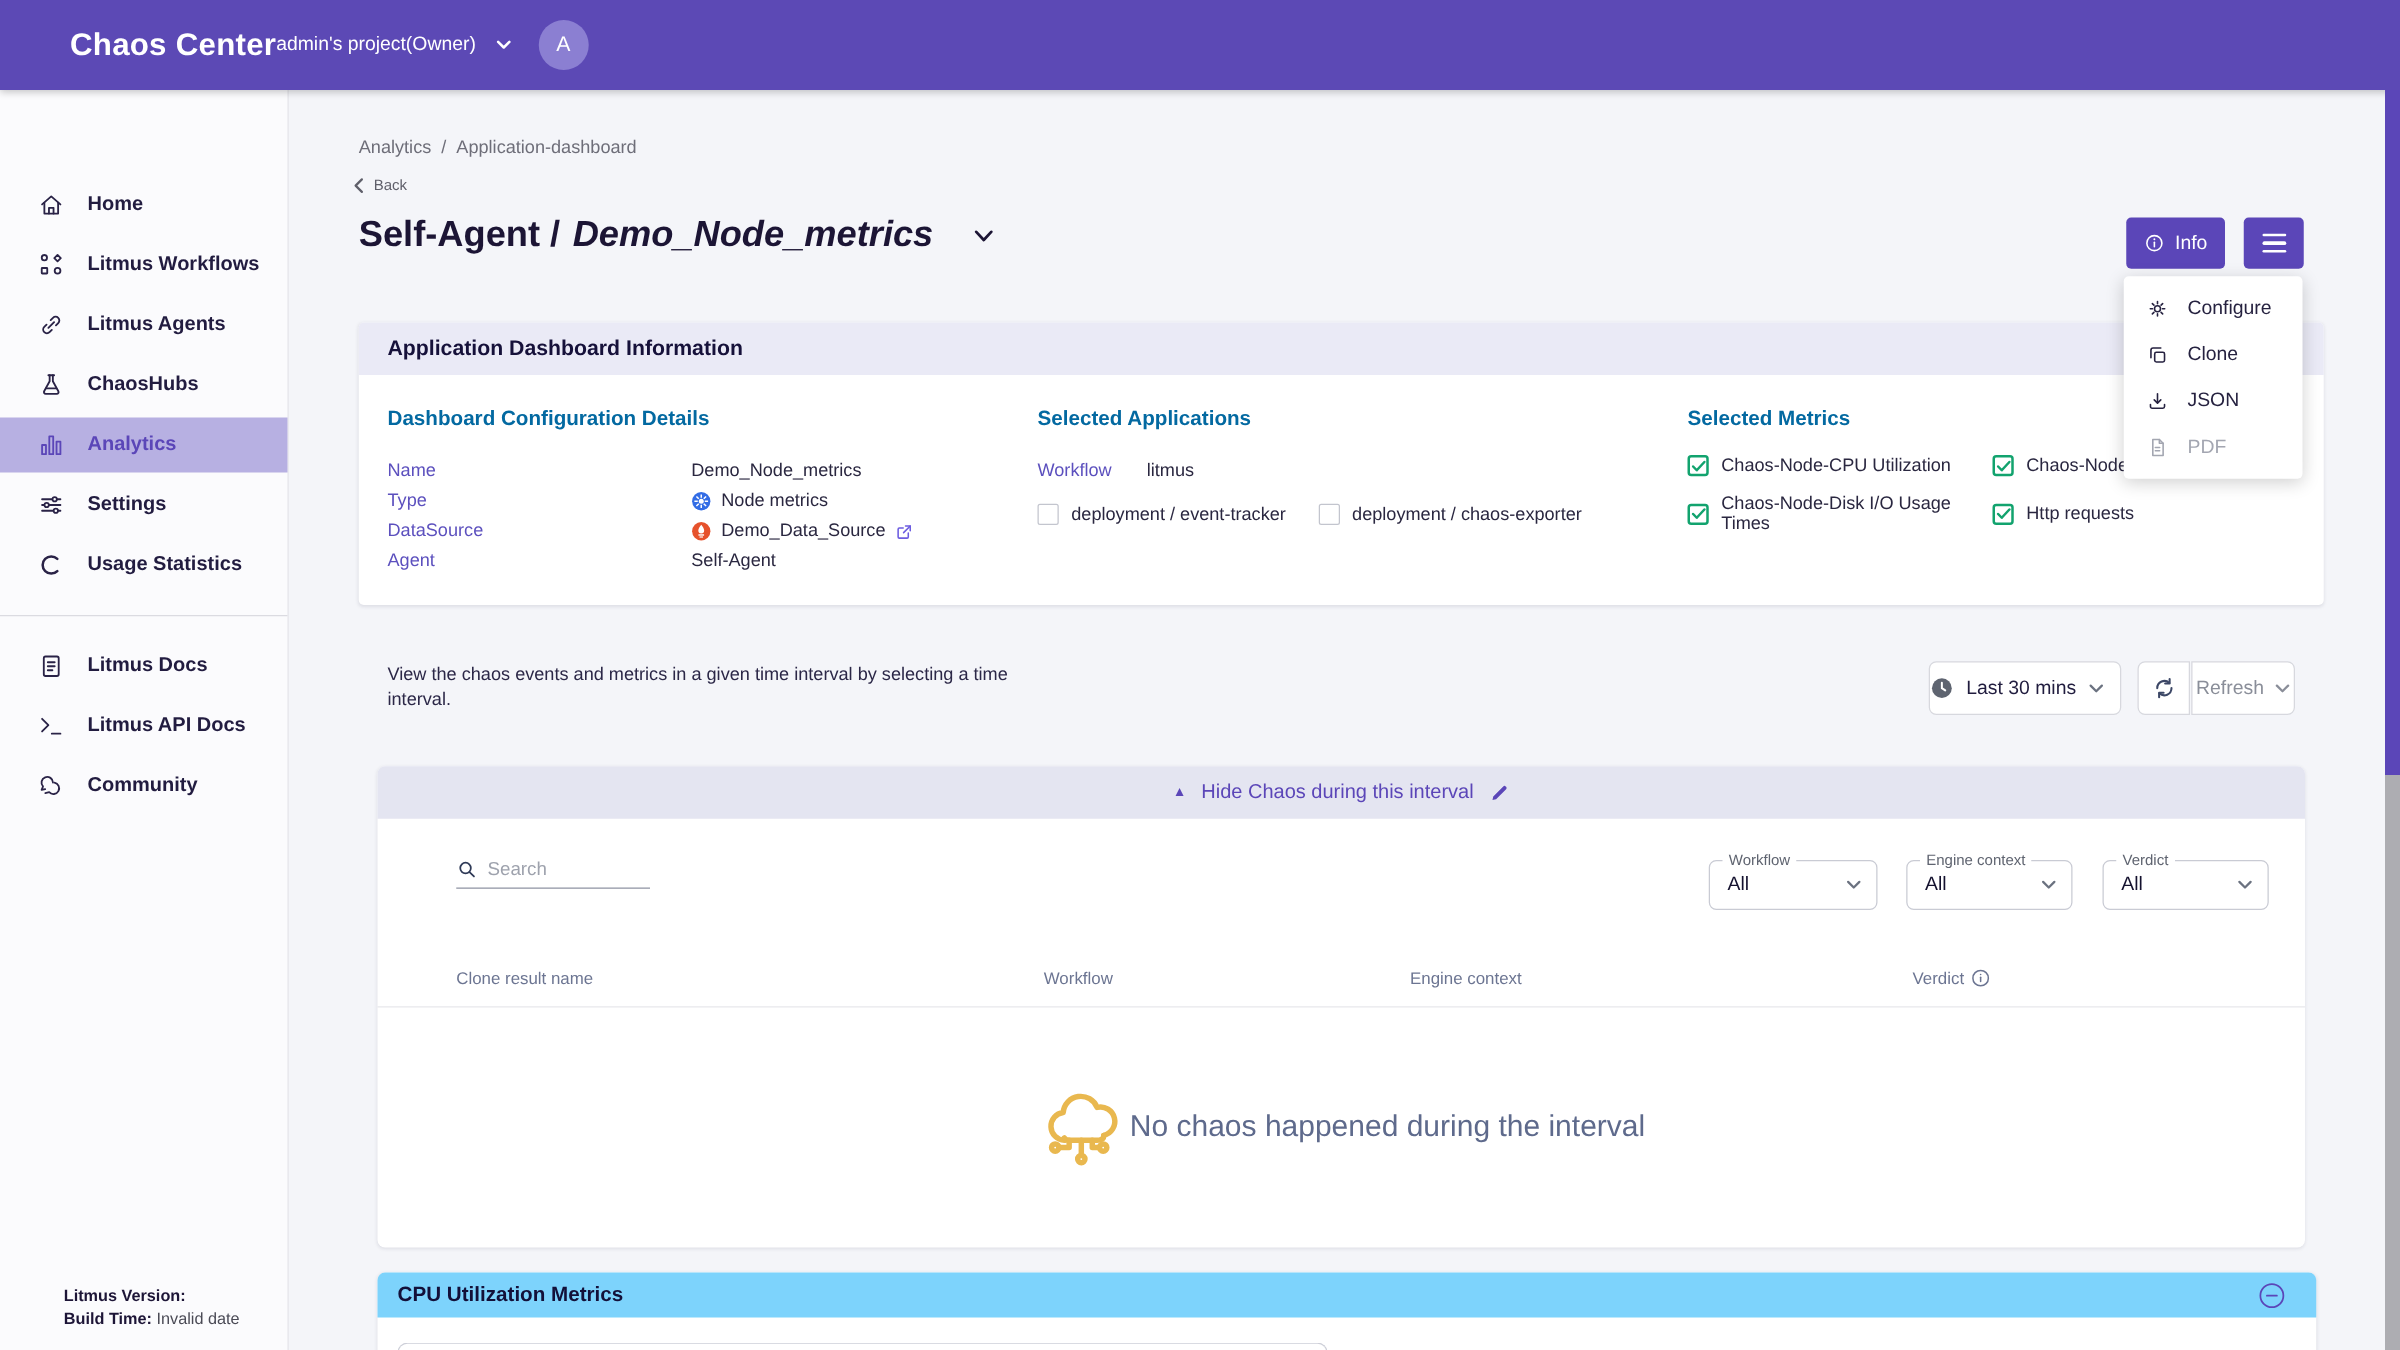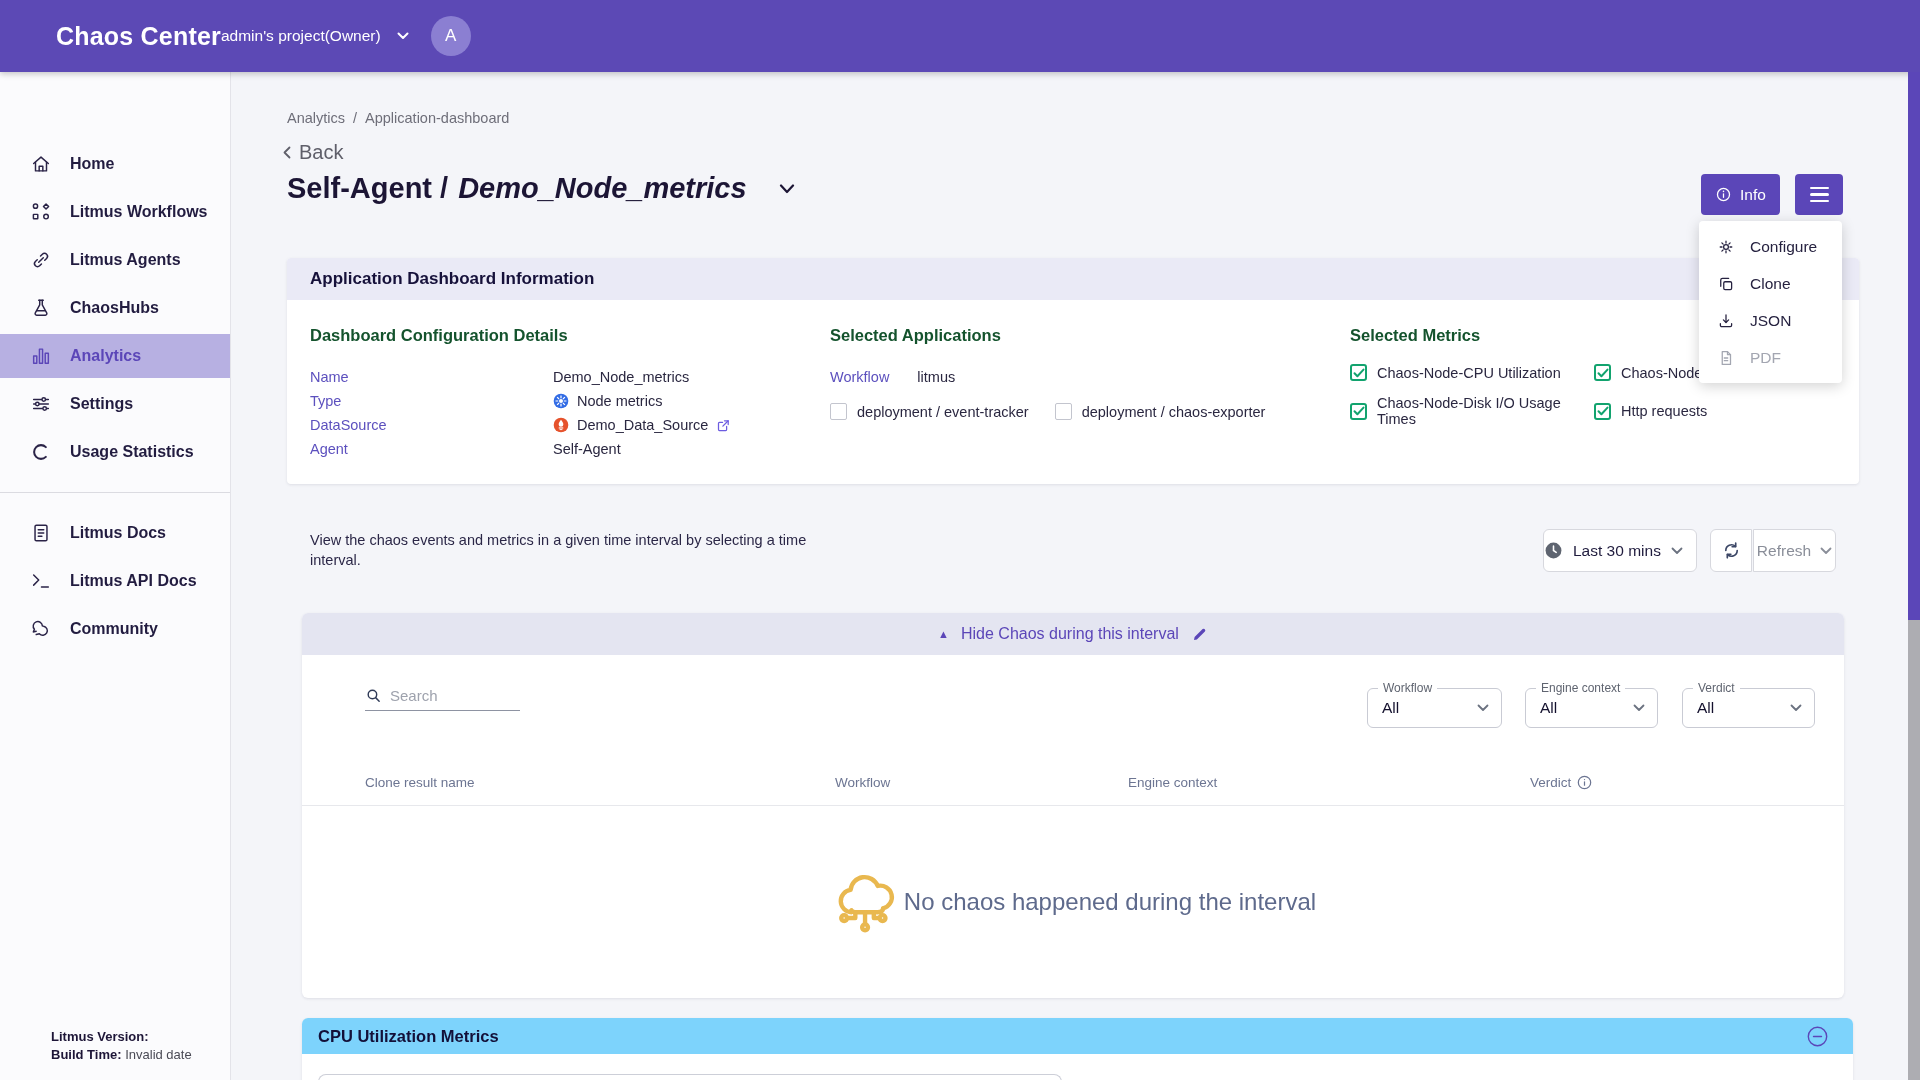--- a/index.html
+++ b/index.html
@@ -46,21 +46,21 @@
   .nav-item.active .nico { color:#5B46B8; }
   .side-divider { border-top:1px solid #DBDBE1; margin:18px 0; }
   .side-footer { position:absolute; left:30px; bottom:16px; font-size:13px; line-height:18px; color:#1D1537; }
   .side-footer b { font-weight:bold;padding-left:21px; }
   .side-footer .val { color:#4A4A55; font-weight:normal; }
 
   
   .breadcrumb { left:287px; top:110px; font-size:14.5px; color:#6E6E79; display:flex; gap:8px; }
   .breadcrumb .crumb { cursor:pointer; }
   .back-link { left:283px; top:141px; display:flex; align-items:center; gap:8px;
-               font-size:20px; color:#5F5F6A; cursor:pointer; }
+               font-size:12px; color:#5F5F6A; cursor:pointer; }
   .title-row { left:287px; top:172px; display:flex; align-items:center; gap:20px; }
   .title-agent { font-size:29px; font-weight:bold; color:#1C1535; }
   .title-dash  { font-size:29px; font-weight:bold; font-style:italic; color:#1C1535; margin-left:10px; }
   .title-caret { margin-left:12px; cursor:pointer; display:flex; align-items:center; }
 
   .btn-info {
     left:1701px; top:174px; width:79px; height:41px;
     background:#5B46B8; border-radius:4px; cursor:pointer;
     display:flex; align-items:center; justify-content:center; gap:8px;
     color:#fff; font-size:15.5px; z-index:30;
@@ -88,21 +88,21 @@
   
   .info-panel {
     left:287px; top:258px; width:1572px; height:226px;
     background:#fff; border-radius:4px; box-shadow:0 1px 3px rgba(25,25,60,.10);
   }
   .panel-head {
     height:42px; background:#EAEAF6; border-radius:4px 4px 0 0;
     display:flex; align-items:center; padding-left:23px;
     font-size:17px; font-weight:bold; color:#16113A;
   }
-  .col-title { position:absolute; top:68px; font-size:16.5px; font-weight:bold; color:#14532d;text-align:center; }
+  .col-title { position:absolute; top:68px; font-size:16.5px; font-weight:bold; color:#0369a1;text-align:center; }
   .cfg-rows { position:absolute; left:23px; top:107px; }
   .cfg-row { display:flex; align-items:center; height:24px; font-size:14.5px; }
   .cfg-row .lbl { width:243px; color:#5C50BE; }
   .cfg-row .val { color:#2A2740; display:flex; align-items:center; gap:8px; }
   .ns-row { position:absolute; left:543px; top:111px; font-size:14.5px; display:flex; gap:28px; }
   .ns-row .lbl { color:#5C50BE; }
   .ns-row .val { color:#2A2740; }
   .app-checks { position:absolute; left:543px; top:145px; display:flex; gap:26px; }
   .check-item { display:flex; align-items:center; gap:10px; font-size:14.5px; color:#2A2740; }
   .cb {

